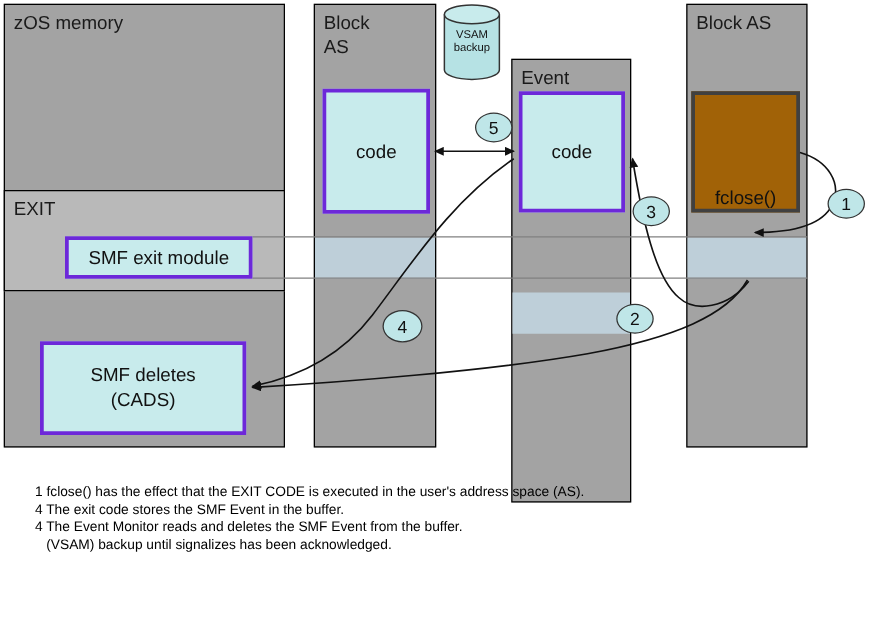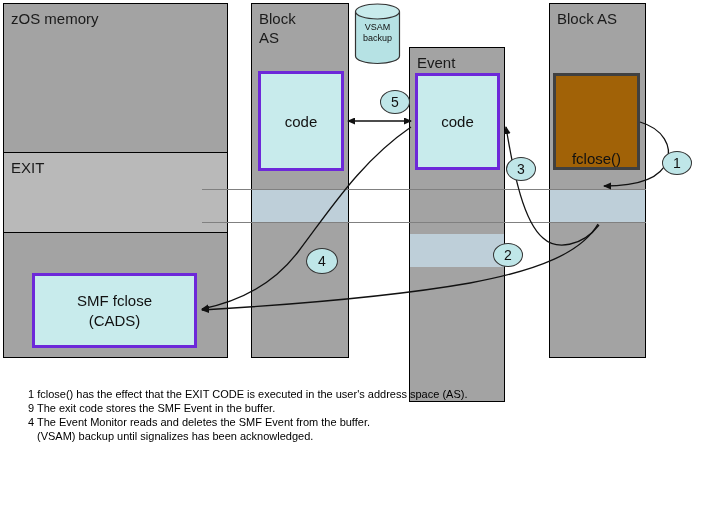--- a/index.html
+++ b/index.html
@@ -100,22 +100,25 @@
 <body>
 
 <div id="canvas">
 
   <div id="zos-block" class="column">
     <div class="col-label">zOS memory</div>
   </div>
   <div id="ecsa-region">
     <div class="col-label">EXIT</div>
   </div>
+  <div id="smf-exit-box" class="cyanbox">
+    <span>SMF exit module</span>
+  </div>
   <div id="smf-buffer-box" class="cyanbox">
-    <div>SMF fclose</div>
+    <div>SMF deletes</div>
     <div>(CADS)</div>
   </div>
 
   <div id="agent-col" class="column">
     <div class="col-label"><span>Block</span><br><span>AS</span></div>
     <div class="band"></div>
   </div>
   <div id="agent-code-box" class="cyanbox">
     <span>code</span>
   </div>
@@ -182,18 +185,18 @@
     </div>
   <div id="step-4" class="step-circle">
       <span>4</span>
     </div>
   <div id="step-5" class="step-circle">
       <span>5</span>
     </div>
 
   <div id="legend">
     <div class="legend-line">1 fclose() has the effect that the EXIT CODE is executed in the user's address space (AS).</div>
-    <div class="legend-line">9 The exit code stores the SMF Event in the buffer.</div>
+    <div class="legend-line">4 The exit code stores the SMF Event in the buffer.</div>
     <div class="legend-line">4 The Event Monitor reads and deletes the SMF Event from the buffer.</div>
     <div class="legend-line indented">(VSAM) backup until signalizes has been acknowledged.</div>
   </div>
 
 </div>
 
 </body></html>

